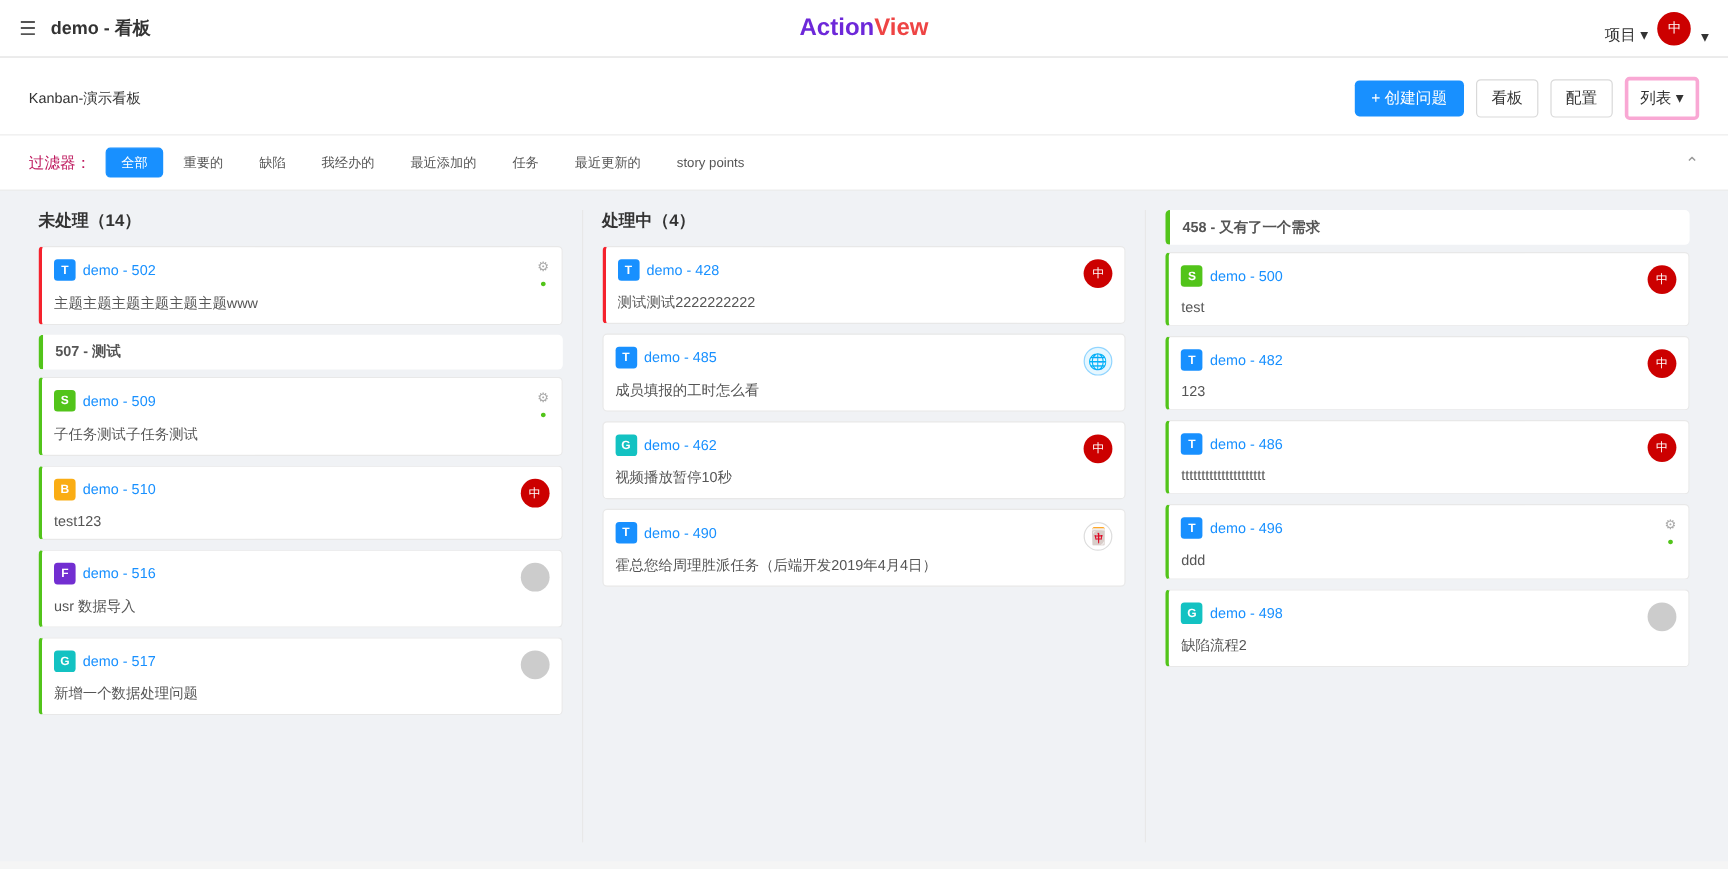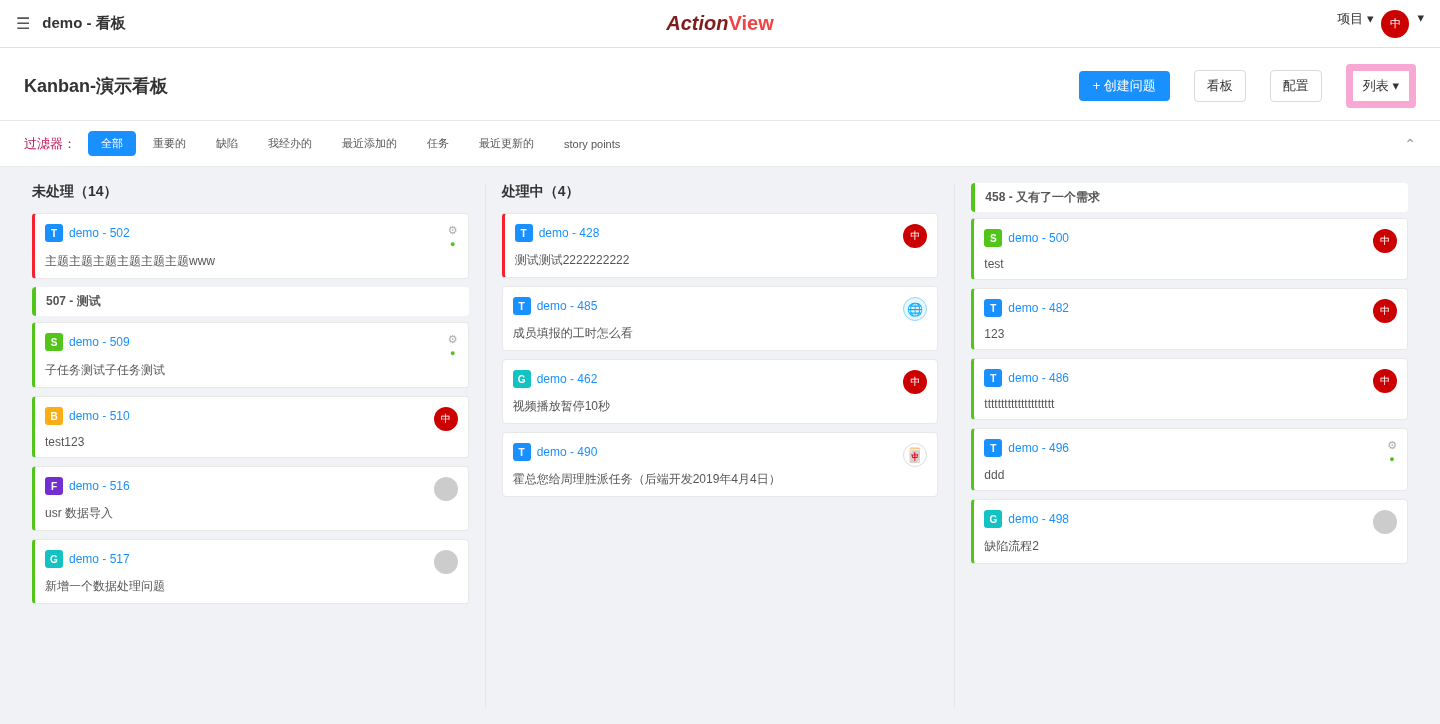--- a/index.html
+++ b/index.html
@@ -6,36 +6,36 @@
     body { font-family: -apple-system, BlinkMacSystemFont, "Segoe UI", Helvetica, Arial, sans-serif; font-size: 13px; background: #f5f5f5; color: #333; }
 
     
     .topnav {
       display: flex; align-items: center; background: #fff;
       border-bottom: 1px solid #e0e0e0; padding: 0 16px; height: 48px;
     }
     .topnav-menu-icon { cursor: pointer; margin-right: 12px; font-size: 16px; color: #555; }
     .topnav-title { font-size: 15px; font-weight: 700; color: #333; }
     .topnav-brand { position: absolute; left: 50%; transform: translateX(-50%); font-size: 20px; font-weight: bold; }
-    .topnav-brand span.action { color: #7f1d1d; font-style: italic; }
+    .topnav-brand span.action { color: #6d28d9; }
     .topnav-brand span.view { color: #e44; }
-    .topnav-right { margin-left: auto; display: flex; align-items: flex-start; gap: 8px; font-size: 13px; color: #333; }
+    .topnav-right { margin-left: auto; display: flex; align-items: flex-end; gap: 8px; font-size: 13px; color: #333; }
     .topnav-right .nav-project { cursor: pointer; }
     .nav-avatar-btn { width: 28px; height: 28px; border-radius: 50%; background: #c00; display: flex; align-items: center; justify-content: center; color: #fff; font-size: 11px; cursor: pointer; }
 
     
     .page-header {
       display: flex; align-items: center; justify-content: space-between;
       padding: 16px 24px 12px; background: #fff; border-bottom: 1px solid #e8e8e8;
     }
-    .page-header-title { font-size: 18px; font-weight: 700; }
-    .page-header-actions { display: flex; gap: 24px; align-items: center; }
+    .page-header-title { font-size: 12px; font-weight: 400; }
+    .page-header-actions { display: flex; gap: 10px; align-items: center; }
     .btn-primary { background: #1890ff; color: #fff; border: none; padding: 6px 14px; border-radius: 4px; cursor: pointer; font-size: 13px; }
     .btn-default { background: #fff; color: #333; border: 1px solid #d9d9d9; padding: 6px 12px; border-radius: 4px; cursor: pointer; font-size: 13px; }
-    .btn-dropdown { background: #fff; color: #333; border: 7px solid #f9a8d4; padding: 6px 10px; border-radius: 4px; cursor: pointer; font-size: 13px; display: flex; align-items: center; gap: 4px; }
+    .btn-dropdown { background: #fff; color: #333; border: 3px solid #f9a8d4; padding: 6px 10px; border-radius: 4px; cursor: pointer; font-size: 13px; display: flex; align-items: center; gap: 4px; }
 
     
     .filter-bar {
       display: flex; align-items: center; padding: 10px 24px;
       background: #fff; border-bottom: 1px solid #e8e8e8; gap: 8px;
     }
     .filter-label { color: #be185d; margin-right: 4px; font-family: Liberation Serif, serif; }
     .filter-btn { padding: 4px 12px; border-radius: 4px; border: 1px solid transparent; cursor: pointer; font-size: 11px; background: transparent; color: #555; }
     .filter-btn.active { background: #1890ff; color: #fff; border-color: #1890ff; }
     .filter-collapse { margin-left: auto; cursor: pointer; color: #999; font-size: 14px; }

